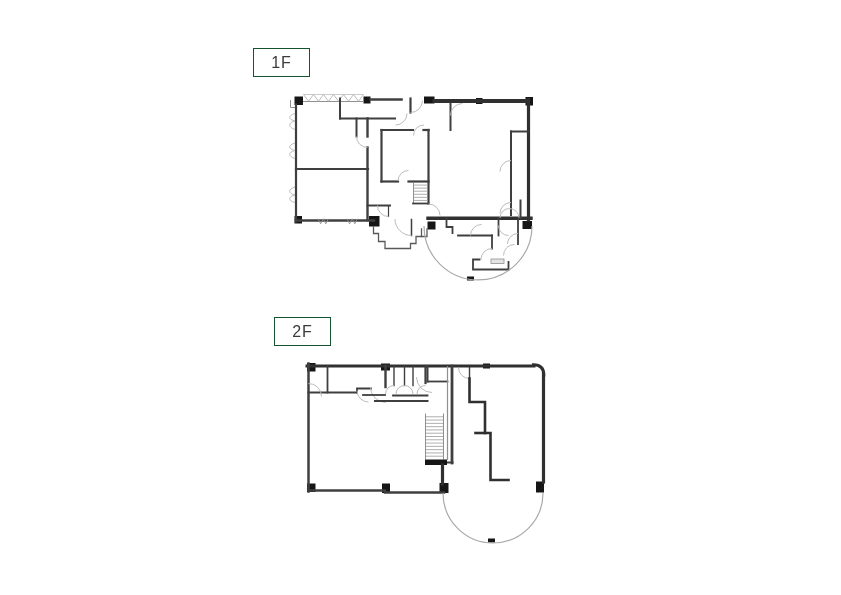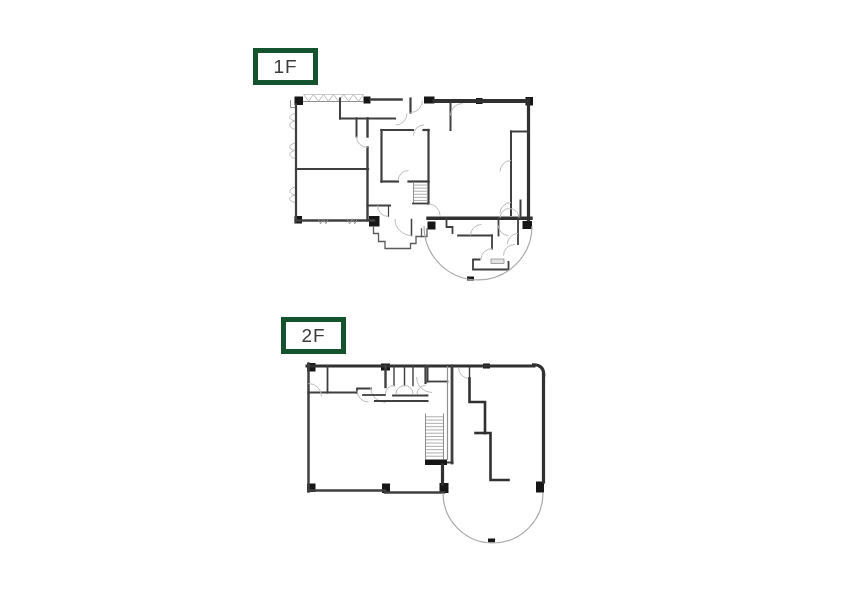--- a/index.html
+++ b/index.html
@@ -1,23 +1,23 @@
 <!DOCTYPE html>
 <html><head>
 <meta charset="utf-8">
 <style>
   html,body{margin:0;padding:0;background:#ffffff;}
   #page{position:relative;width:841px;height:595px;background:#ffffff;overflow:hidden;
         font-family:"Liberation Sans", sans-serif;}
   #plan-canvas{position:absolute;left:0;top:0;width:841px;height:595px;}
-  .floor-label{position:absolute;width:55px;height:27px;border:5px solid #14532d;background:#ffffff;
+  .floor-label{position:absolute;width:55px;height:27px;border:1px solid #14532d;background:#ffffff;
         display:flex;align-items:center;justify-content:center;
-        font-size:19px;letter-spacing:1px;color:#3c3c3c;}
+        font-size:16px;letter-spacing:1px;color:#3c3c3c;}
   #label-1f{left:253px;top:48px;}
-  #label-2f{left:281px;top:317px;}
+  #label-2f{left:274px;top:317px;}
 </style>
 </head>
 <body>
 
 <div id="page">
   <svg id="plan-canvas" viewBox="0 0 841 595" xmlns="http://www.w3.org/2000/svg">
     <g id="g-1f">
         <rect x="294.5" y="96.5" width="8.5" height="8.5" fill="#161616"></rect>
         <rect x="363.5" y="96.5" width="7" height="7" fill="#161616"></rect>
         <rect x="424" y="96.5" width="10.5" height="7" fill="#161616"></rect>

